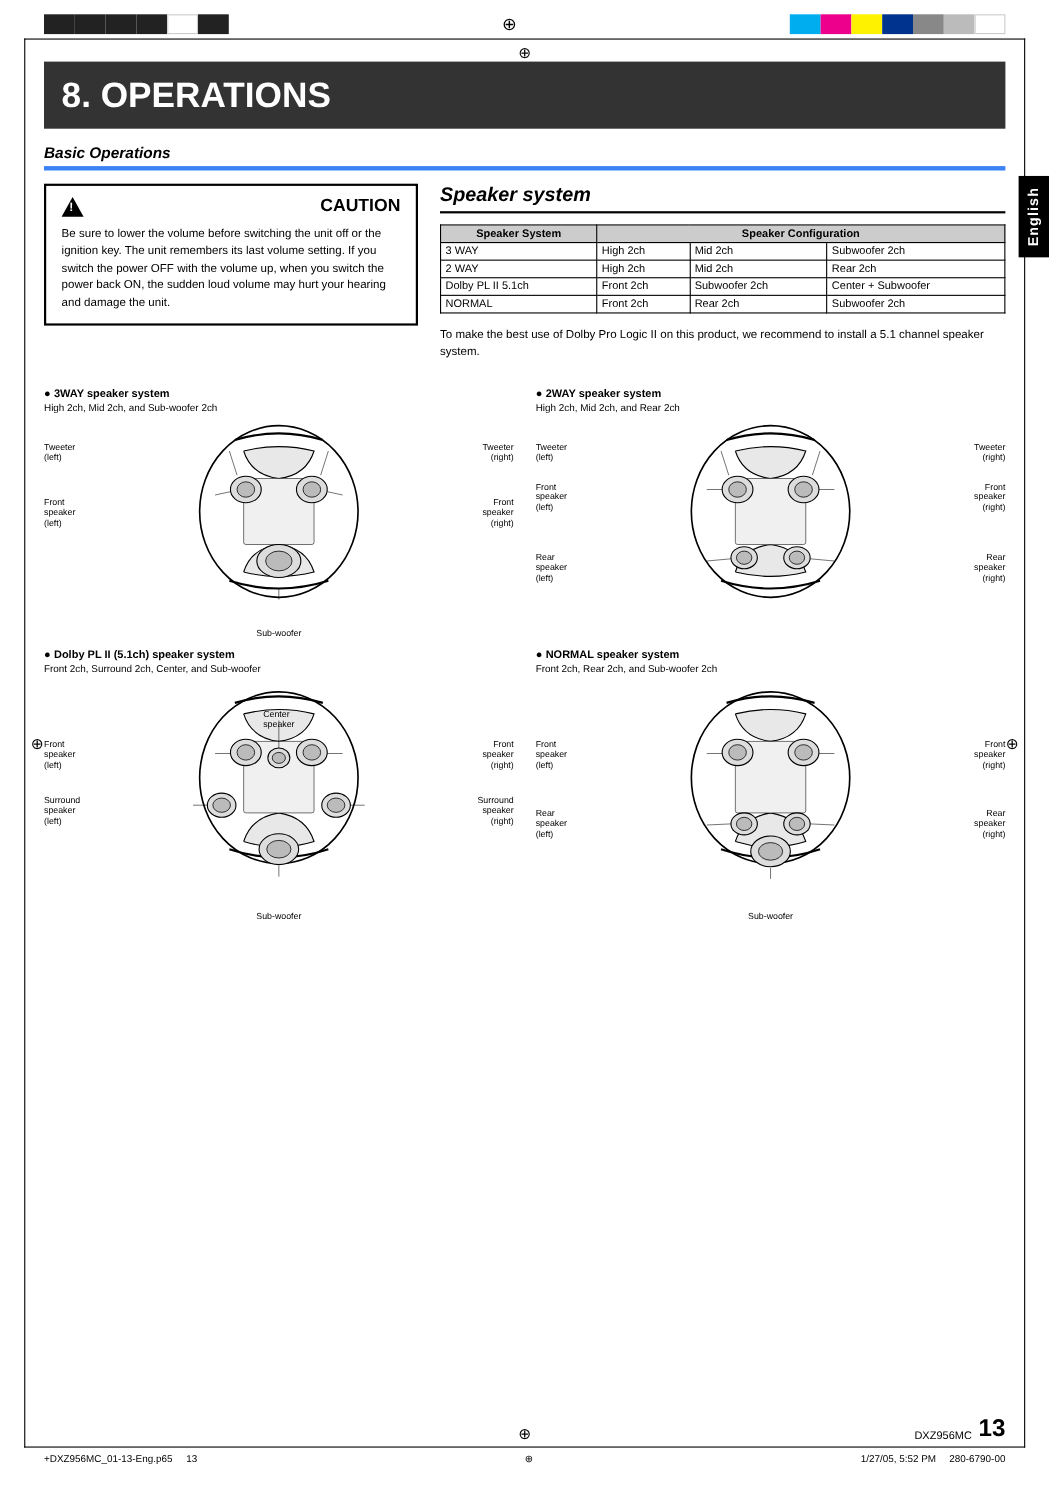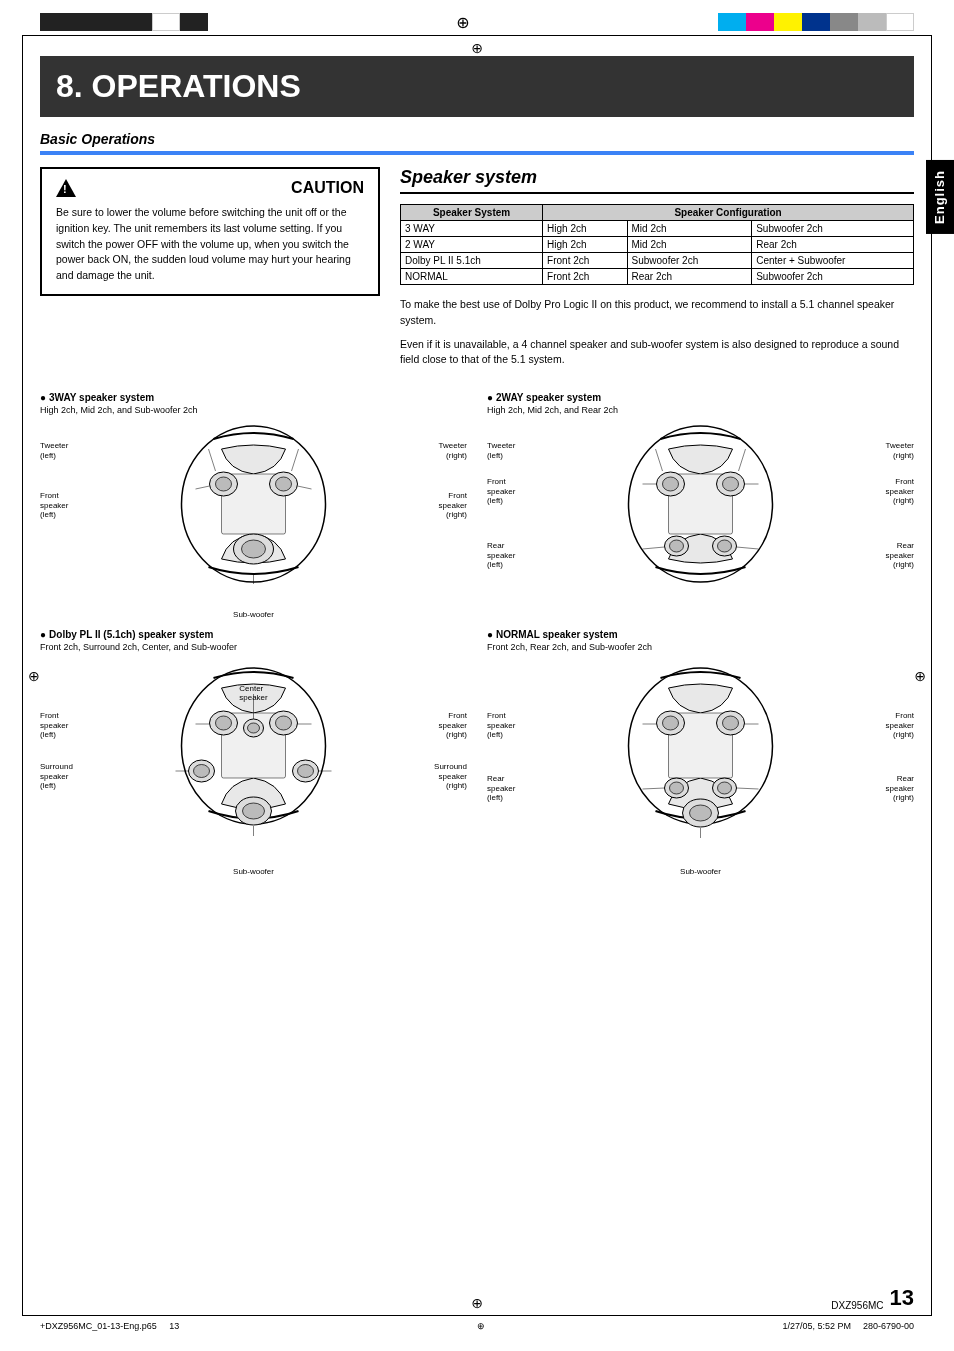--- a/index.html
+++ b/index.html
@@ -377,21 +377,20 @@
             <tr>
               <td>NORMAL</td>
               <td>Front 2ch</td>
               <td>Rear 2ch</td>
               <td>Subwoofer 2ch</td>
             </tr>
           </tbody>
         </table>
 
         <p class="speaker-desc">To make the best use of Dolby Pro Logic II on this product, we recommend to install a 5.1 channel speaker system.</p>
-        <p class="speaker-desc">Even if it is unavailable, a 4 channel speaker and sub-woofer system is also designed to reproduce a sound field close to that of the 5.1 system.</p>
       </div>
     </div>
 
     
     <div class="all-diagrams">
 
       <div class="diagram-item">
         <div class="diagram-title">3WAY speaker system</div>
         <div class="diagram-subtitle">High 2ch, Mid 2ch, and Sub-woofer 2ch</div>
         <div style="position:relative; width:100%; height:200px;">

